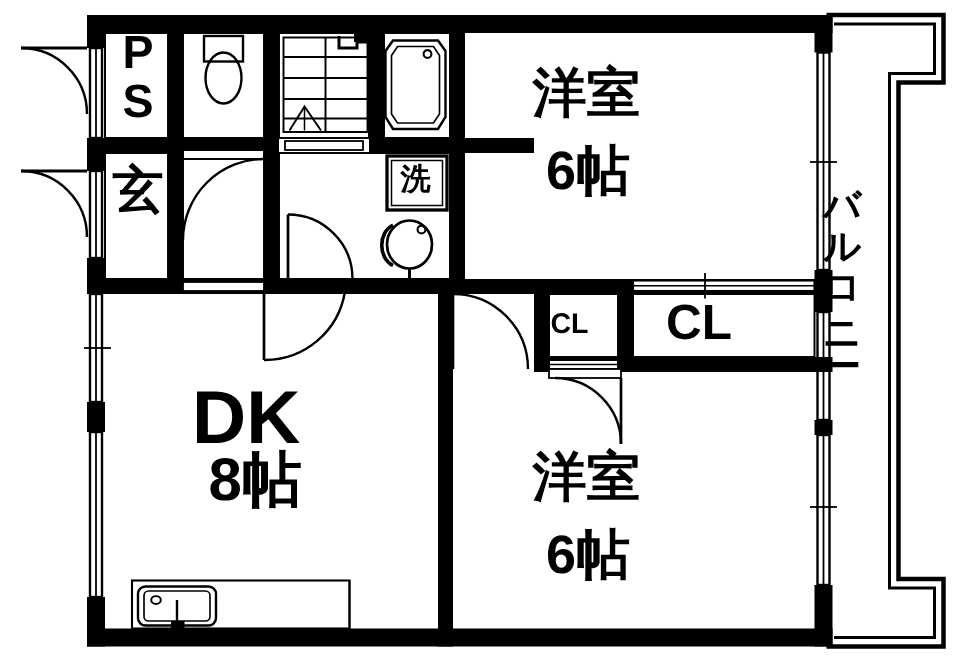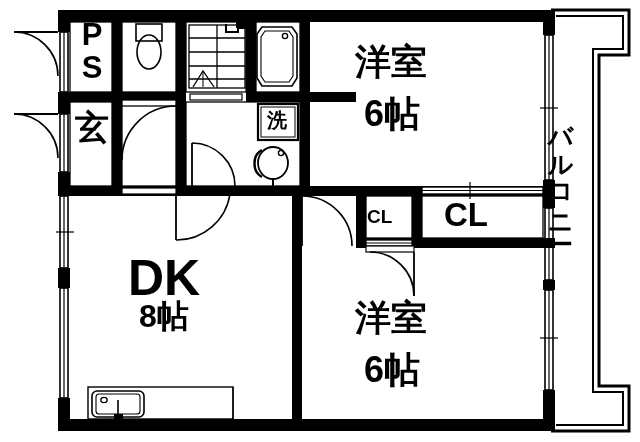--- a/index.html
+++ b/index.html
@@ -36,21 +36,21 @@
     user-select: none;
   }
   .lbl-ps      { left: 70px;  top: 18px;  font-size: 31px; text-align: center; width: 44px; line-height: 1.08; }
   .lbl-genkan  { left: 68px;  top: 110px; font-size: 34px; width: 48px; text-align: center; }
   .lbl-sen     { left: 264px; top: 110px; font-size: 20px; width: 26px; text-align: center; }
   .lbl-yoshitsu-top   { left: 355px; top: 44px;  font-size: 36px; }
   .lbl-joe-top        { left: 364px; top: 96px;  font-size: 36px; }
   .lbl-cl-small { left: 367px; top: 207px; font-size: 19px; }
   .lbl-cl-big   { left: 444px; top: 198px; font-size: 33px; }
   .lbl-dk       { left: 128px; top: 253px; font-size: 50px; }
-  .lbl-dk8      { left: 139px; top: 300px; font-size: 32px; }
+  .lbl-dk8      { left: 139px; top: 300px; font-size: 40px; }
   .lbl-yoshitsu-bot   { left: 355px; top: 300px; font-size: 36px; }
   .lbl-joe-bot        { left: 364px; top: 352px; font-size: 36px; }
   .lbl-balcony {
     left: 548px; top: 108px;
     font-size: 25px;
     writing-mode: vertical-rl;
     text-orientation: upright;
     letter-spacing: 2px;
     font-weight: 700;
   }

